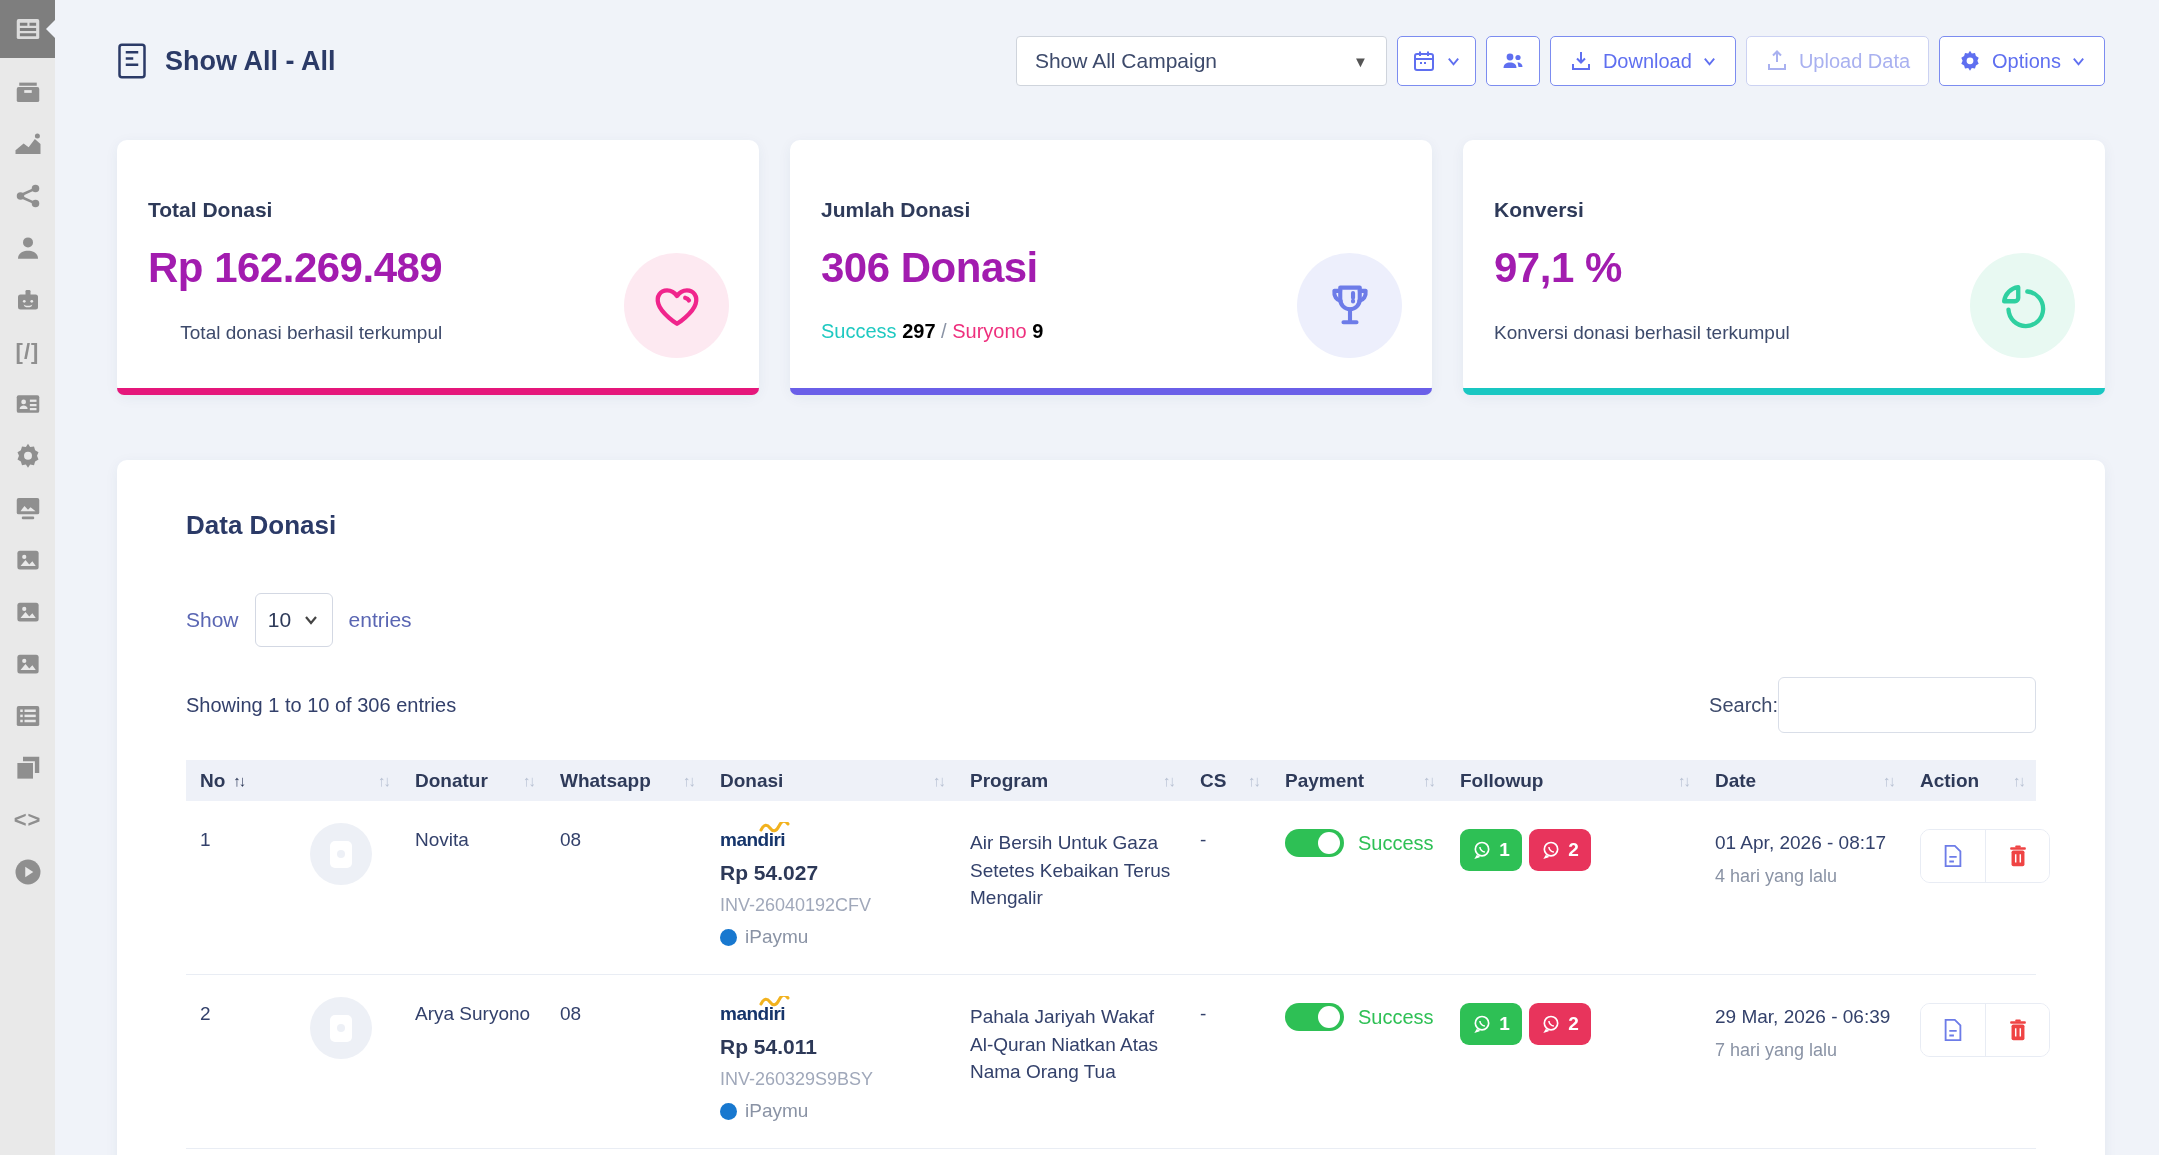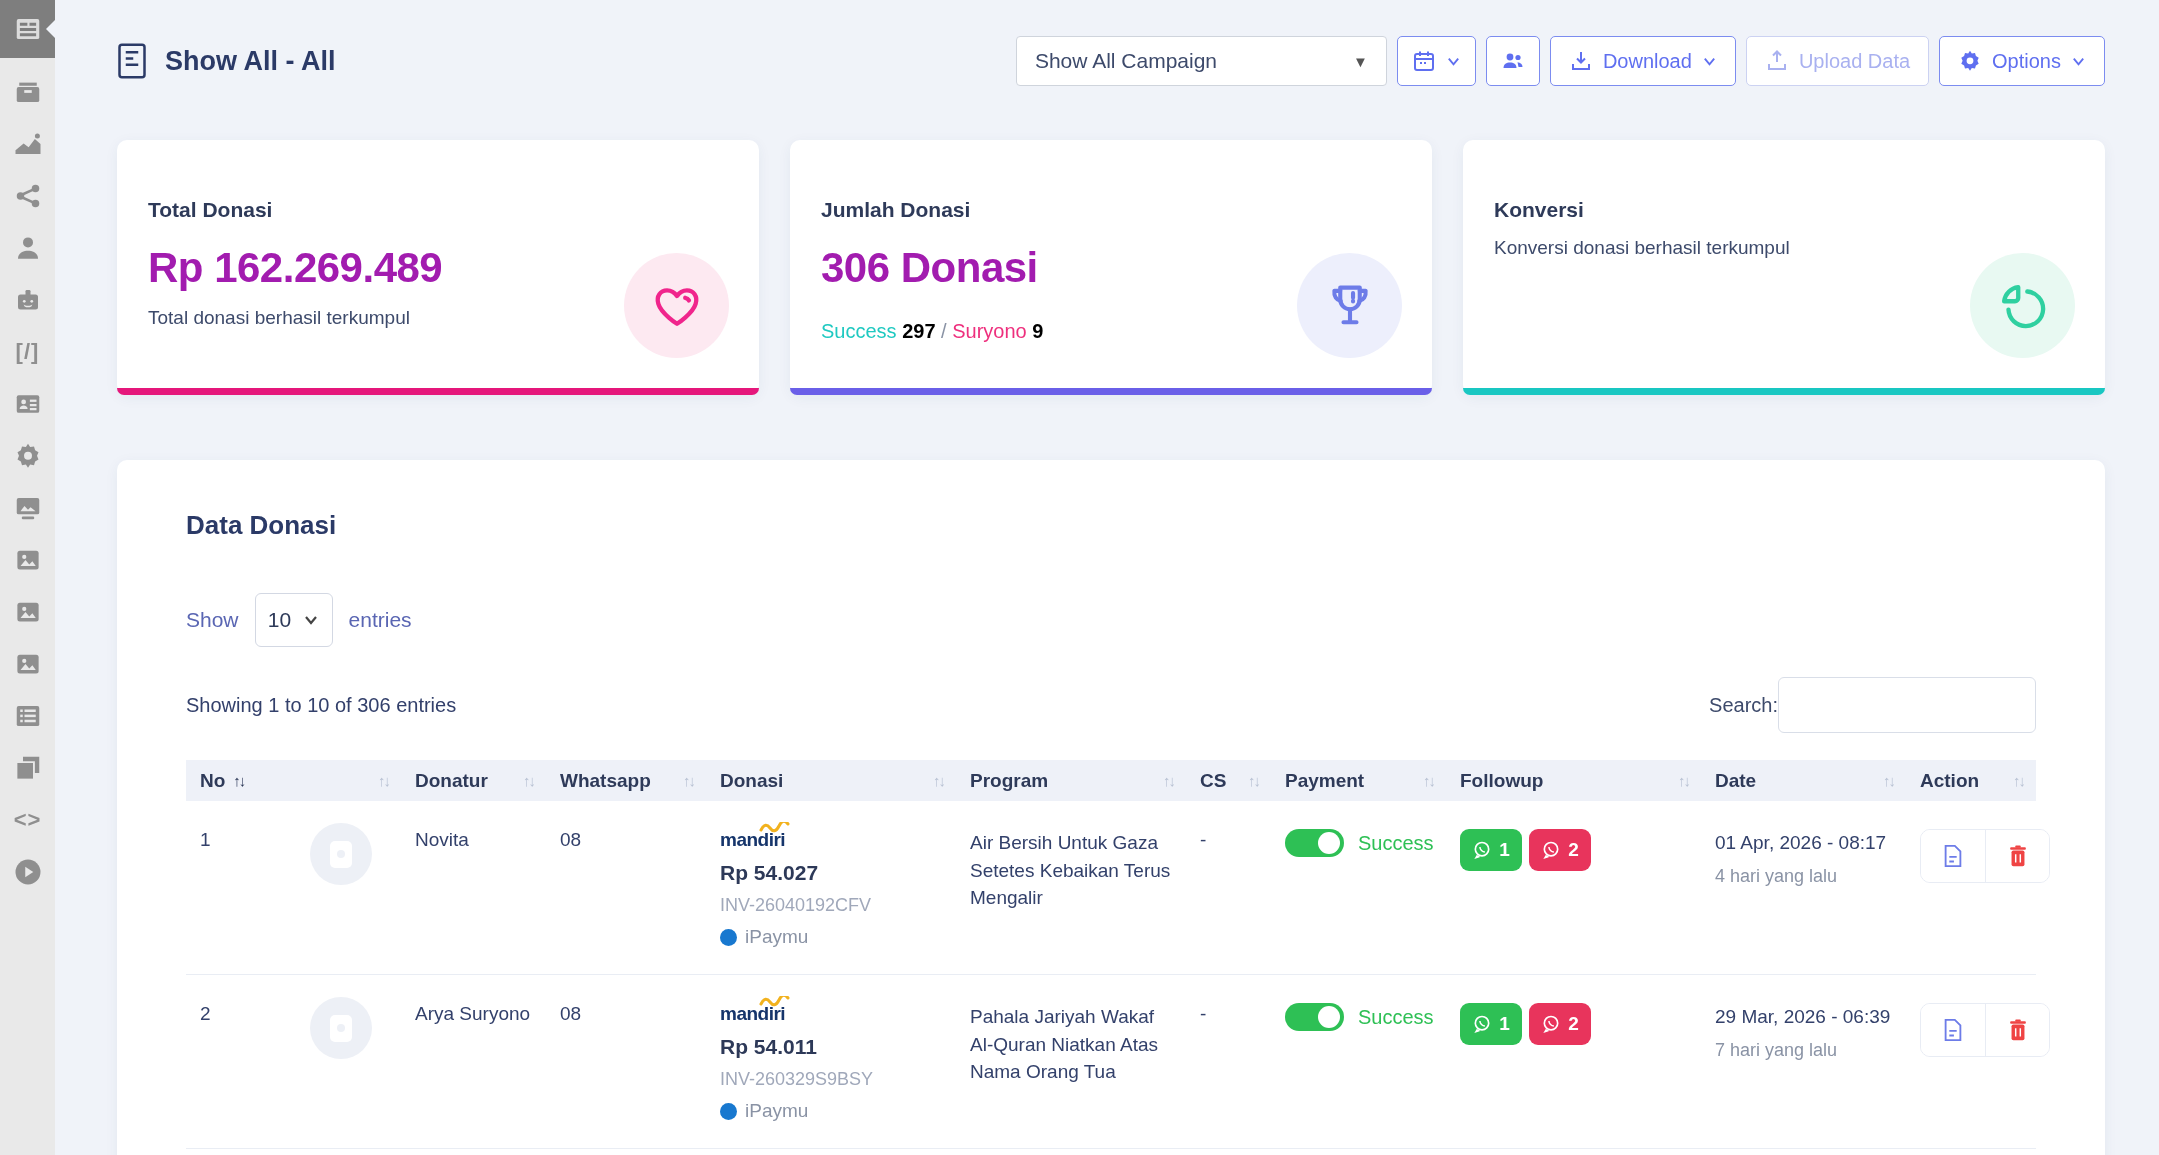--- a/index.html
+++ b/index.html
@@ -37,21 +37,21 @@
   .btn.icon-only { padding:0 14px; }
   .btn.muted { border-color:#ccd2f2; color:#a9b1f0; }
 
   
   .stats { display:flex; gap:31px; margin-top:48px; }
   .card { flex:1; height:255px; background:#fff; border-radius:10px; position:relative;
       box-shadow:0 3px 14px rgba(40,60,110,0.06); padding:58px 30px 0 31px; display:flex; justify-content:space-between; }
   .card .accent { position:absolute; left:0; right:0; bottom:0; height:7px; border-radius:0 0 10px 10px; }
   .card-label { font-size:21px; font-weight:bold; color:#2e3a59; }
   .card-value { font-size:42px; font-weight:bold; color:#a21caf; margin-top:22px; letter-spacing:-0.5px; }
-  .card-sub { font-size:19px; color:#3d4a6b; margin-top:15px; }
+  .card-sub { font-size:19px; color:#3d4a6b; margin-top:30px;text-align:right; }
   .sw-line { font-size:20px; margin-top:28px; }
   .sw-line .s-lab { color:#1fc9c1; }
   .sw-line .w-lab { color:#ee2f7d; }
   .sw-line .s-val,.sw-line .w-val { color:#000000; font-weight:bold; }
   .sw-line .slash { color:#8a93a5; }
   .icon-circle { width:105px; height:105px; border-radius:50%; flex:none; margin-top:55px;
       display:flex; align-items:center; justify-content:center; }
   .icon-circle svg { width:52px; height:52px; }
   .ic-pink { background:#fde9f1; }
   .ic-indigo { background:#edeffc; }
@@ -375,20 +375,21 @@
             <path d="M12 13.5v4M9 19.5h6M12 17.5v2"></path>
             <path d="M13.4 6v2.2M13.4 9.6v.3"></path>
           </svg>
         </div>
         <div class="accent" style="background:#6a5fe8"></div>
       </div>
 
       <div class="card">
         <div>
           <div class="card-label">Konversi</div>
+          <div class="card-value">97,1 %</div>
           <div class="card-sub">Konversi donasi berhasil terkumpul</div>
         </div>
         <div class="icon-circle ic-teal">
           <svg viewBox="0 0 24 24" fill="none" stroke="#2fd0a0" stroke-width="2" stroke-linecap="round" stroke-linejoin="round">
             <path d="M14 5.3a8 8 0 1 1-8.7 8.4"></path>
             <path d="M11 4.5v5a1.5 1.5 0 0 1-1.5 1.5h-5A7.5 7.5 0 0 1 11 4.5z" transform="translate(-1.2 -1.2)"></path>
           </svg>
         </div>
         <div class="accent" style="background:#19c7c2"></div>
       </div>

